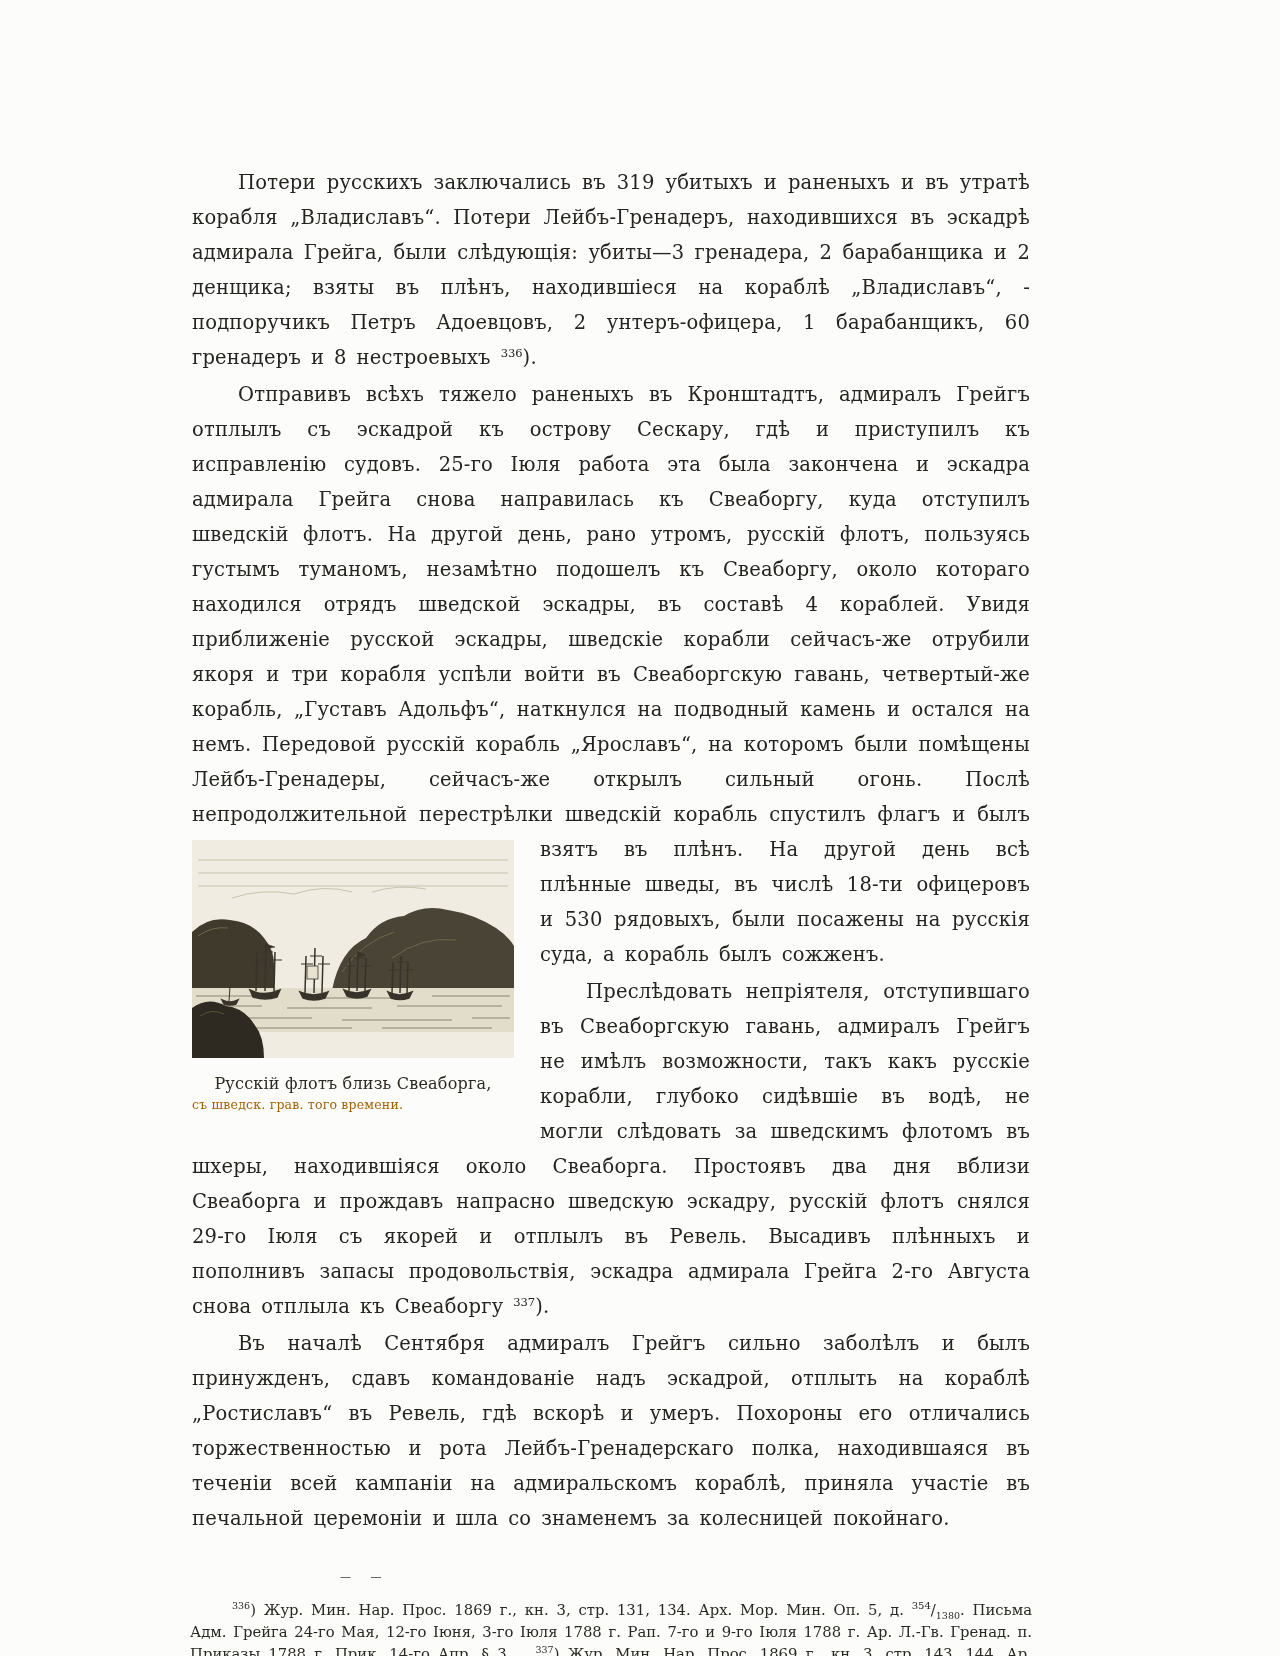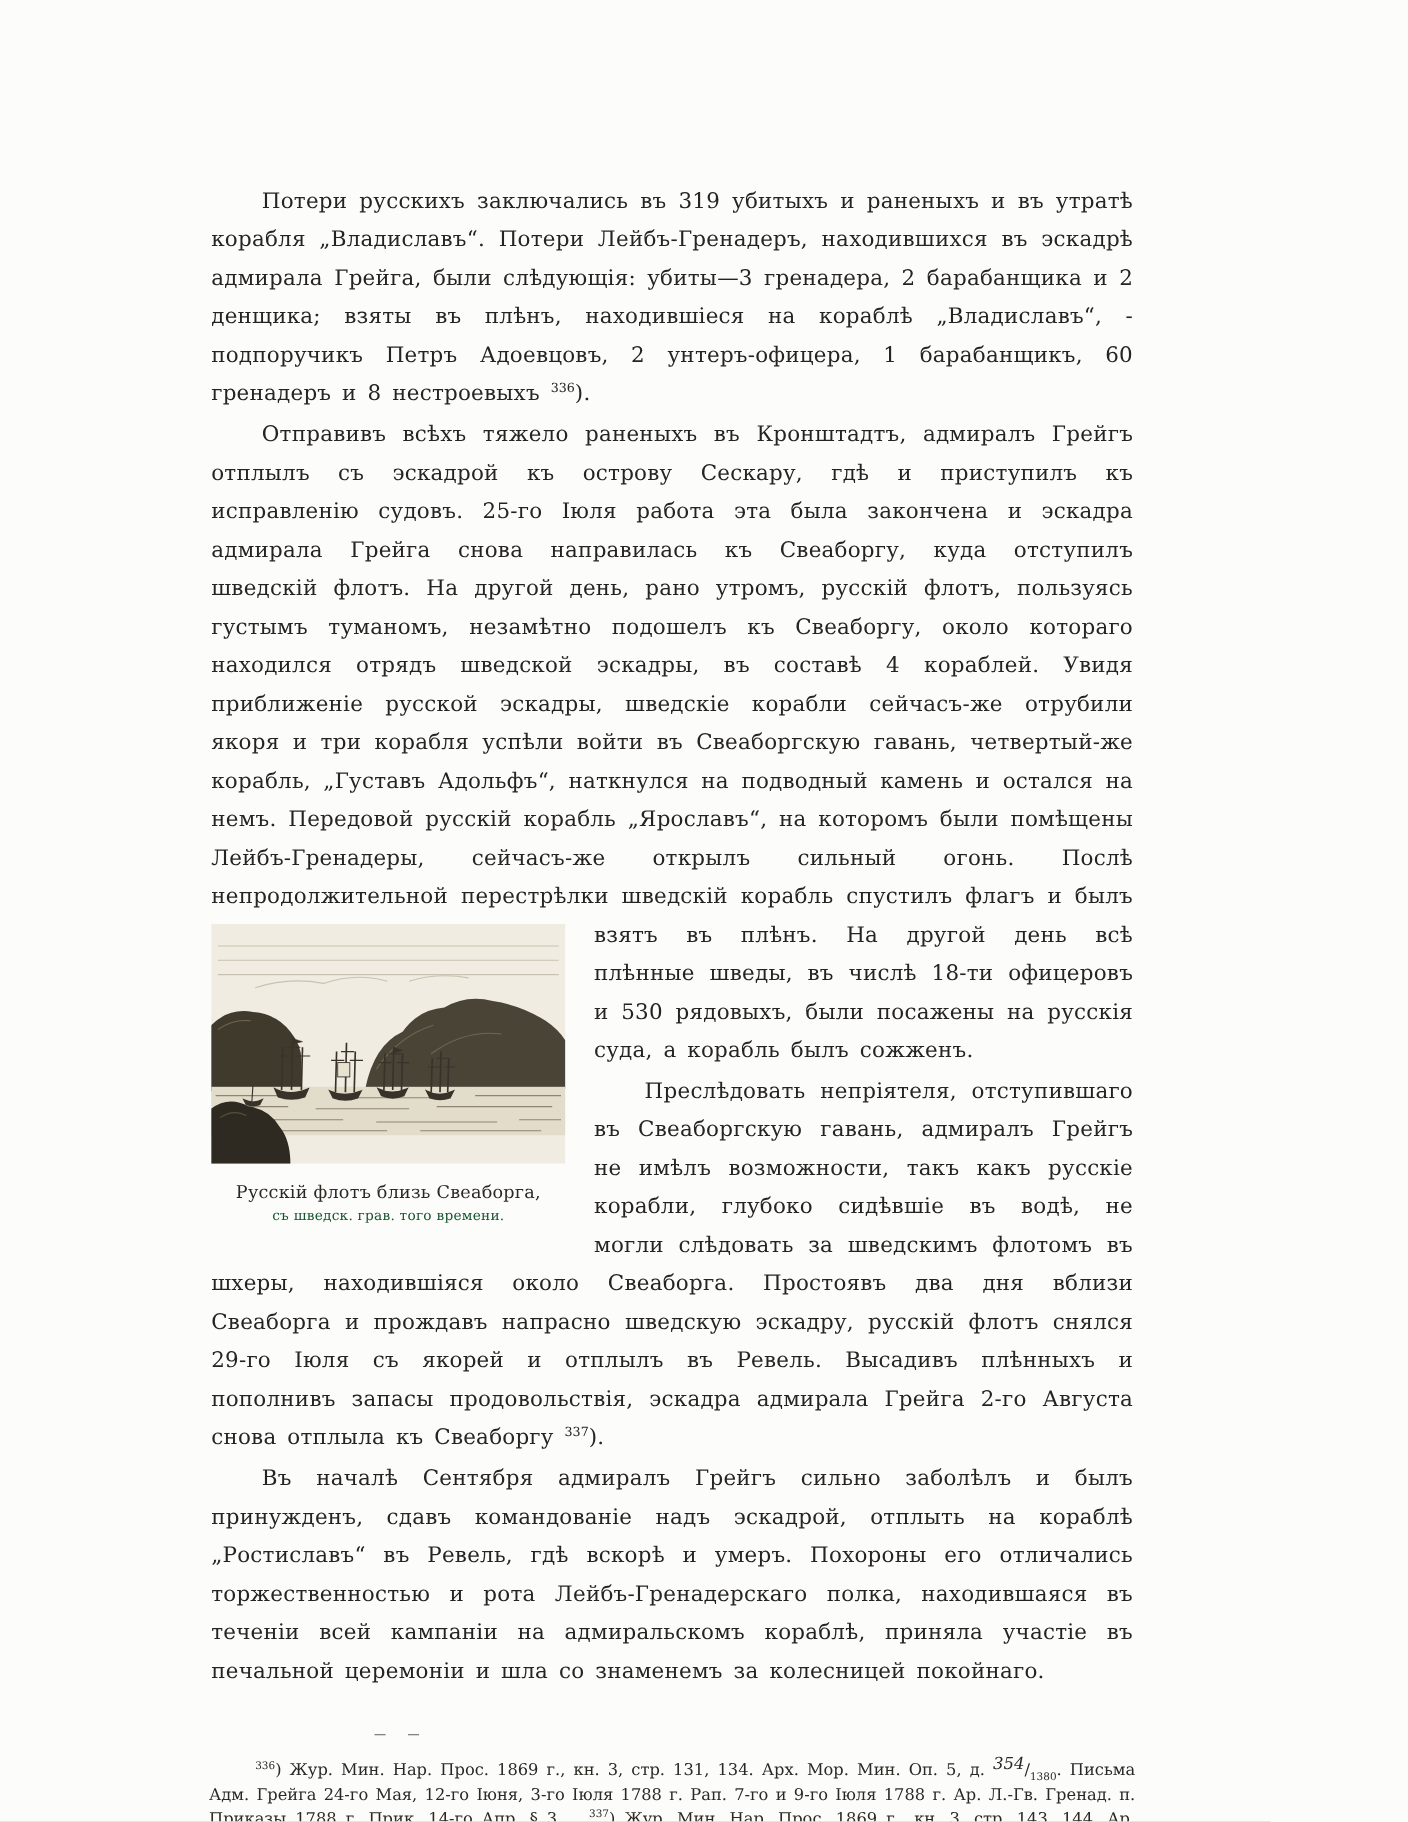--- a/index.html
+++ b/index.html
@@ -41,42 +41,42 @@
     display:block;
     word-spacing:normal;
   }
   .fig-img { display:block; width:322px; height:218px; }
   .fig-caption1 {
     display:block; text-align:center;
     font-size:16px; line-height:24px;
     margin-top:14px; color:#2c2822;
   }
   .fig-caption2 {
-    display:block; text-align:center;
+    display:block; text-align:left;
     font-size:12.5px; line-height:18px;
-    color:#14532d;
+    color:#a16207;
   }
   .fn-sep {
     clear:both;
     margin:34px 0 16px 150px;
     font-size:11px;
     letter-spacing:8px;
     color:#3a3630;
   }
   .footnotes {
     font-size:14.8px;
     line-height:22px;
     text-align:justify;
     text-indent:42px;
     word-spacing:1.5px;
     color:#2a2823;
   }
   .footnotes .fnref { font-size:9.5px; }
   .fn2-gap { margin-left:16px; }
-  .frac sup { font-size:15px; vertical-align:super; line-height:0;font-style:italic; }
+  .frac sup { font-size:10px; vertical-align:super; line-height:0; }
   .frac sub { font-size:9.5px; vertical-align:sub; line-height:0; }
 </style>
 </head>
 <body>
 
 <div class="page">
   <div class="content">
 
     <div class="para"><span>Потери русскихъ заключались въ 319 убитыхъ и раненыхъ и въ утратѣ корабля „Владиславъ“. Потери Лейбъ-Гренадеръ, находившихся въ эскадрѣ адмирала Грейга, были слѣдующія: убиты—3 гренадера, 2 барабанщика и 2 денщика; взяты въ плѣнъ, находившіеся на кораблѣ „Владиславъ“, - подпоручикъ Петръ Адоевцовъ, 2 унтеръ-офицера, 1 барабанщикъ, 60 гренадеръ и 8 нестроевыхъ</span> <sup class="fnref">336</sup><span>).</span></div>
 

